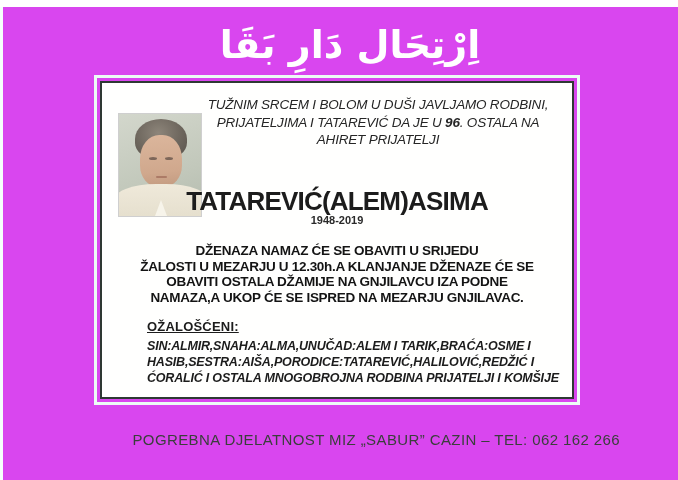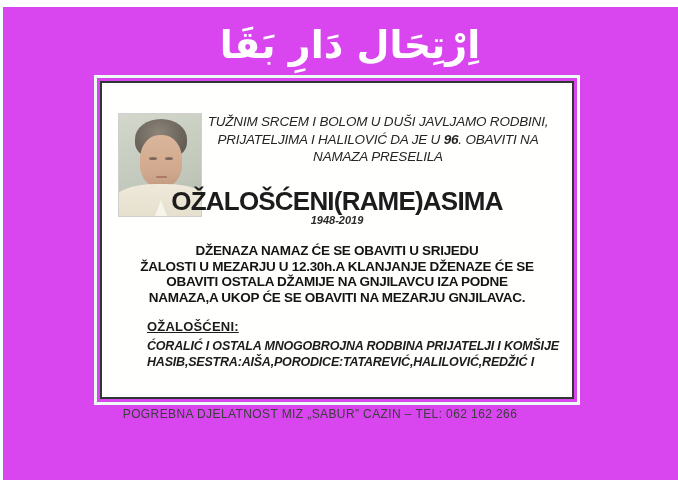--- a/index.html
+++ b/index.html
@@ -79,21 +79,21 @@
     border-radius: 45% 45% 0 0;
   }
   .photo .collar {
     position: absolute; bottom: 0; left: 36px; width: 12px; height: 16px;
     background: #f7f4ea;
     clip-path: polygon(50% 0, 100% 100%, 0 100%);
   }
   
   .intro {
     position: absolute;
-    left: 95px; top: 30px; width: 362px;
+    left: 95px; top: 13px; width: 362px;
     text-align: center;
     font-style: italic;
     font-size: 13.5px;
     line-height: 17.5px;
     color: #262626;
     letter-spacing: -0.2px;
   }
   .intro .bold { font-weight: bold; }
   .intro div { white-space: nowrap; }
   .name {
@@ -103,21 +103,20 @@
     font-weight: bold;
     font-size: 26px;
     letter-spacing: -0.8px;
     color: #1c1c1c;
   }
   .years {
     position: absolute;
     left: 0; top: 131px; width: 100%;
     text-align: center;
     font-weight: bold;
-    font-style: italic;
     font-size: 11px;
     color: #2a2a2a;
   }
   .details {
     position: absolute;
     left: 0; top: 160px; width: 100%;
     text-align: center;
     font-weight: bold;
     font-size: 13.5px;
     line-height: 15.6px;
@@ -141,23 +140,23 @@
     font-weight: bold;
     font-style: italic;
     font-size: 12.5px;
     line-height: 16px;
     letter-spacing: -0.2px;
     color: #1c1c1c;
   }
   .mourners div { white-space: nowrap; }
   .footer {
     position: absolute;
-    left: 20px; top: 400px; width: 600px;
-    text-align: center;
-    font-size: 12px;
+    left: 20px; top: 424px; width: 600px;
+    text-align: right;
+    font-size: 15px;
     letter-spacing: 0.4px;
     color: #3a3f3b;
   }
 </style>
 </head>
 <body>
 
 <div class="page">
 
   <div class="scan-edge-left"></div>
@@ -175,42 +174,43 @@
       <div class="mouth"></div>
       <div class="shoulders"></div>
       <div class="collar"></div>
     </div>
 
     <div class="intro">
       <div>
         <span>TUŽNIM SRCEM I BOLOM U DUŠI JAVLJAMO RODBINI,</span>
       </div>
       <div>
-        <span>PRIJATELJIMA I HALILOVIĆ DA JE U </span><span class="bold">96</span><span>. OBAVITI NA</span>
+        <span>PRIJATELJIMA I TATAREVIĆ DA JE U </span><span class="bold">96</span><span>. OSTALA NA</span>
       </div>
       <div>
-        <span>NAMAZA PRESELILA</span>
+        <span>AHIRET PRIJATELJI</span>
       </div>
     </div>
 
-    <div class="name">OŽALOŠĆENI(RAME)ASIMA</div>
+    <div class="name">TATAREVIĆ(ALEM)ASIMA</div>
 
     <div class="years">1948-2019</div>
 
     <div class="details">
       <div>DŽENAZA NAMAZ ĆE SE OBAVITI U SRIJEDU</div>
       <div>ŽALOSTI U MEZARJU U 12.30h.A KLANJANJE DŽENAZE ĆE SE</div>
       <div>OBAVITI OSTALA DŽAMIJE NA GNJILAVCU IZA PODNE</div>
-      <div>NAMAZA,A UKOP ĆE SE OBAVITI NA MEZARJU GNJILAVAC.</div>
+      <div>NAMAZA,A UKOP ĆE SE ISPRED NA MEZARJU GNJILAVAC.</div>
     </div>
 
     <div class="mourners-label">OŽALOŠĆENI:</div>
 
     <div class="mourners">
+      <div>SIN:ALMIR,SNAHA:ALMA,UNUČAD:ALEM I TARIK,BRAĆA:OSME I</div>
+      <div>HASIB,SESTRA:AIŠA,PORODICE:TATAREVIĆ,HALILOVIĆ,REDŽIĆ I</div>
       <div>ĆORALIĆ I OSTALA MNOGOBROJNA RODBINA PRIJATELJI I KOMŠIJE</div>
-      <div>HASIB,SESTRA:AIŠA,PORODICE:TATAREVIĆ,HALILOVIĆ,REDŽIĆ I</div>
     </div>
 
   </div>
 
   <div class="footer">POGREBNA DJELATNOST MIZ „SABUR” CAZIN – TEL: 062 162 266</div>
 
 </div>
 
 </body></html>

